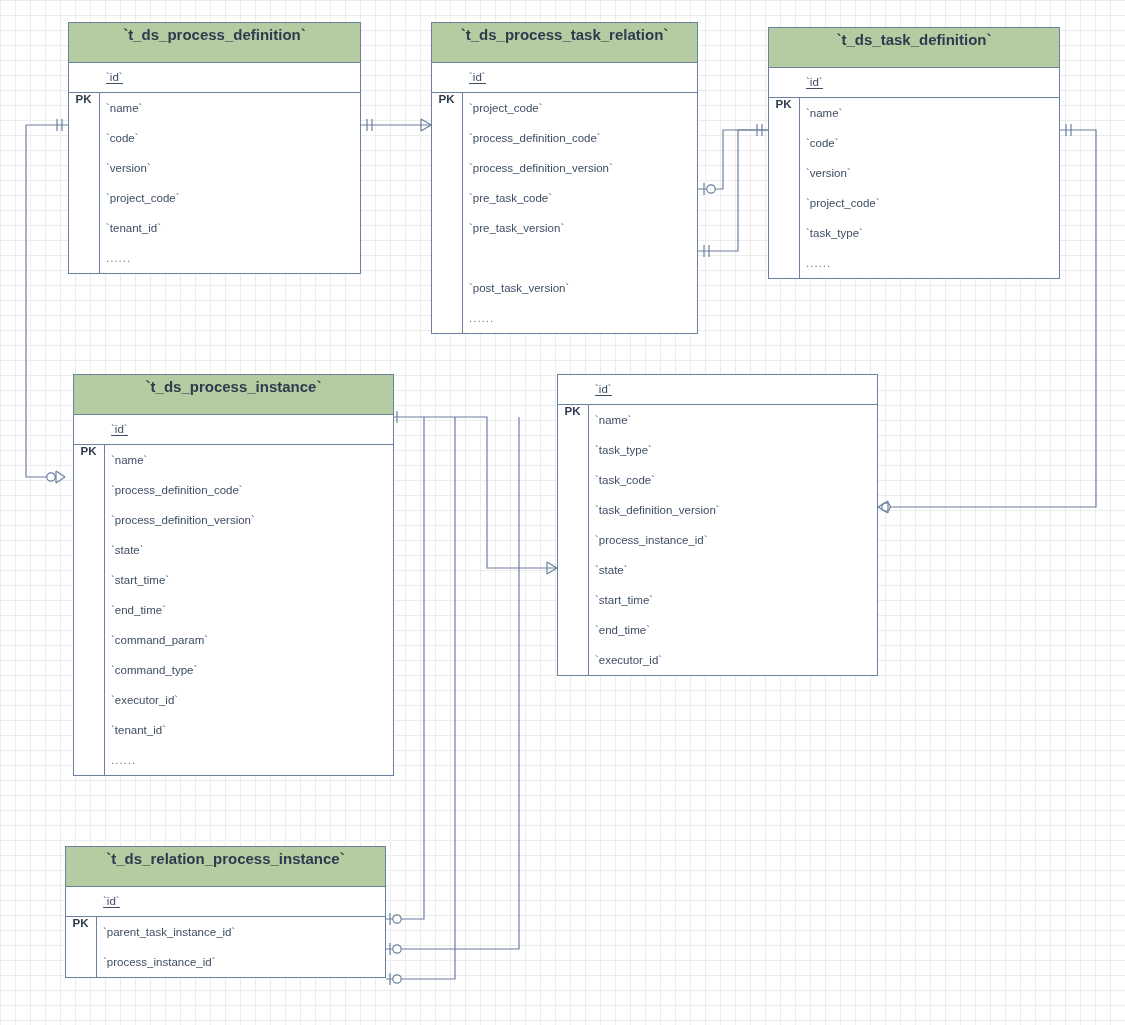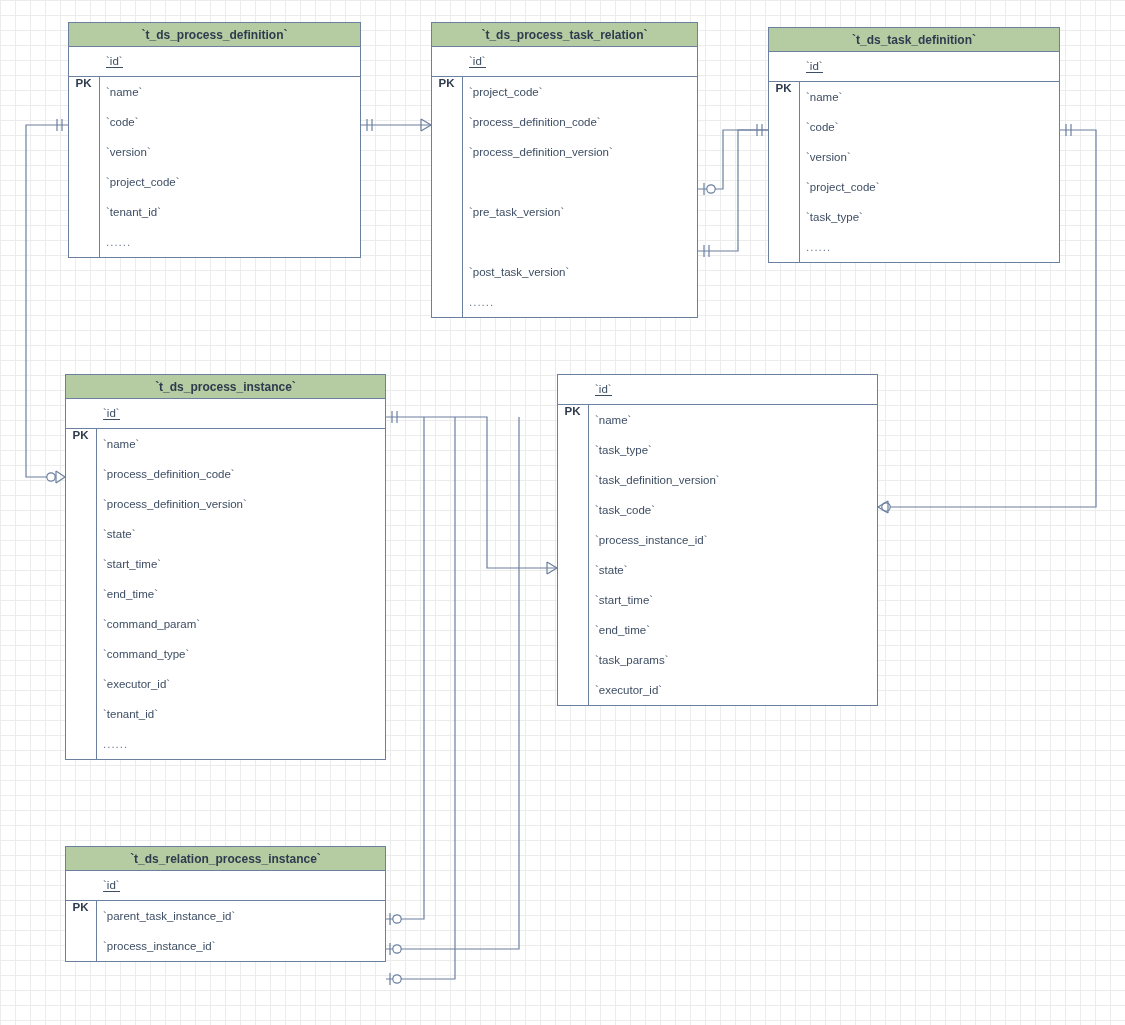--- a/index.html
+++ b/index.html
@@ -26,25 +26,25 @@
   .entity{
     position:absolute;
     background:#ffffff;
     border:1px solid #6b7f9e;
     box-sizing:border-box;
   }
   .entity-header{
     background:#b5cca3;
     border-bottom:1px solid #6b7f9e;
     color:#2e3b4e;
-    font-size:12px;
+    font-size:15px;
     font-weight:bold;
     text-align:center;
     line-height:24px;
-    height:24px;
+    height:40px;
     box-sizing:border-box;
     white-space:nowrap;
     overflow:hidden;
   }
   .entity-body{position:relative;}
   .row{
     position:relative;
     display:flex;
     height:30px;
     box-sizing:border-box;
@@ -217,20 +217,21 @@
         <div class="row">
           <div class="cell-key" style="border-right: none;"></div>
           <div class="cell-name">`process_definition_code`</div>
         </div>
         <div class="row">
           <div class="cell-key" style="border-right: none;"></div>
           <div class="cell-name">`process_definition_version`</div>
         </div>
         <div class="row">
           <div class="cell-key" style="border-right: none;"></div>
+          <div class="cell-name">`pre_task_code`</div>
         </div>
         <div class="row">
           <div class="cell-key" style="border-right: none;"></div>
           <div class="cell-name">`pre_task_version`</div>
         </div>
         <div class="row">
           <div class="cell-key" style="border-right: none;"></div>
         </div>
         <div class="row">
           <div class="cell-key" style="border-right: none;"></div>
@@ -272,21 +273,21 @@
           <div class="cell-key" style="border-right: none;"></div>
           <div class="cell-name">`task_type`</div>
         </div>
         <div class="row">
           <div class="cell-key" style="border-right: none;"></div>
           <div class="cell-name ellipsis">......</div>
         </div>
         <div class="pk-strip" style="top: 30px;"></div>
       </div>
     </div>
-    <div class="entity" style="left: 65px; top: 374px; width: 321px;">
+    <div class="entity" style="left: 73px; top: 374px; width: 321px;">
       <div class="entity-header">`t_ds_process_instance`</div>
       <div class="entity-body">
         <div class="row pk-row">
           <div class="cell-key">PK</div>
           <div class="cell-name underline">
             <span>`id`</span>
           </div>
         </div>
         <div class="row">
           <div class="cell-key" style="border-right: none;"></div>
@@ -346,45 +347,41 @@
         <div class="row">
           <div class="cell-key" style="border-right: none;"></div>
           <div class="cell-name">`name`</div>
         </div>
         <div class="row">
           <div class="cell-key" style="border-right: none;"></div>
           <div class="cell-name">`task_type`</div>
         </div>
         <div class="row">
           <div class="cell-key" style="border-right: none;"></div>
+          <div class="cell-name">`task_code`</div>
+        </div>
+        <div class="row">
+          <div class="cell-key" style="border-right: none;"></div>
           <div class="cell-name">`task_definition_version`</div>
         </div>
         <div class="row">
           <div class="cell-key" style="border-right: none;"></div>
-          <div class="cell-name">`task_code`</div>
-        </div>
-        <div class="row">
-          <div class="cell-key" style="border-right: none;"></div>
           <div class="cell-name">`process_instance_id`</div>
         </div>
         <div class="row">
           <div class="cell-key" style="border-right: none;"></div>
           <div class="cell-name">`state`</div>
         </div>
         <div class="row">
           <div class="cell-key" style="border-right: none;"></div>
           <div class="cell-name">`start_time`</div>
         </div>
         <div class="row">
           <div class="cell-key" style="border-right: none;"></div>
           <div class="cell-name">`end_time`</div>
-        </div>
-        <div class="row">
-          <div class="cell-key" style="border-right: none;"></div>
-          <div class="cell-name">`task_params`</div>
         </div>
         <div class="row">
           <div class="cell-key" style="border-right: none;"></div>
           <div class="cell-name">`executor_id`</div>
         </div>
         <div class="pk-strip" style="top: 30px;"></div>
       </div>
     </div>
     <div class="entity" style="left: 65px; top: 846px; width: 321px;">
       <div class="entity-header">`t_ds_relation_process_instance`</div>

